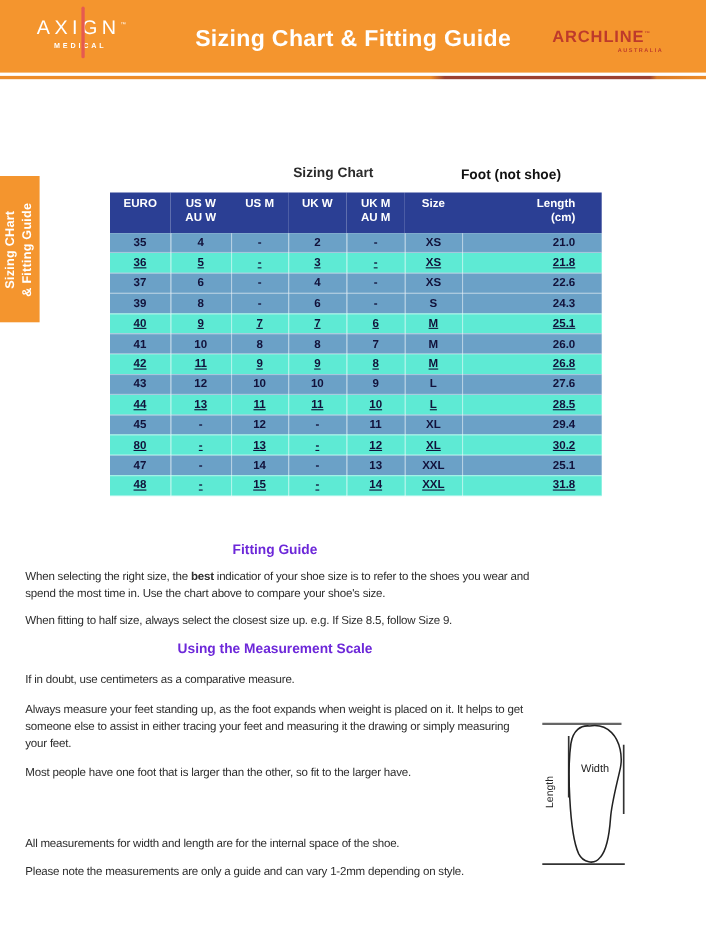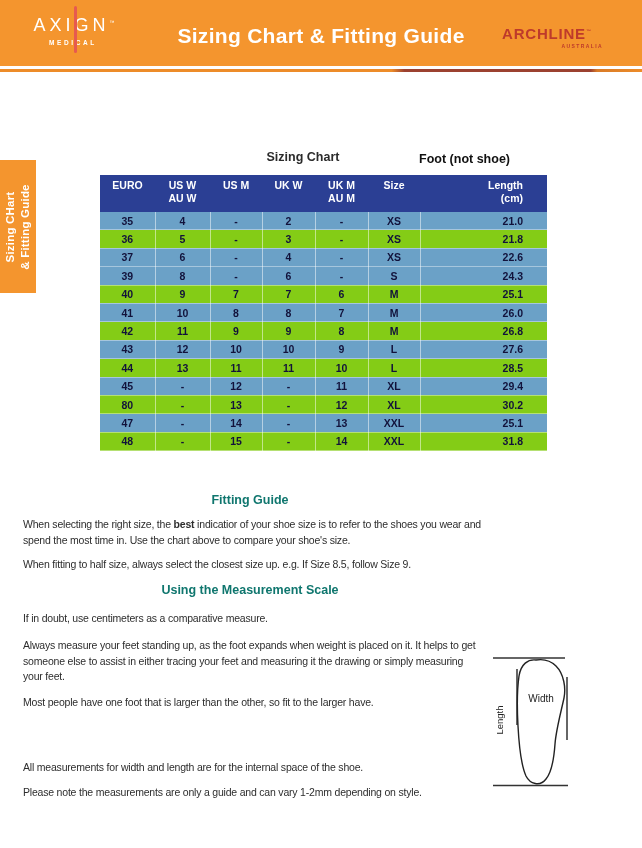--- a/index.html
+++ b/index.html
@@ -41,26 +41,26 @@
   .size-table th:nth-child(3){width:52px}
   .size-table th:nth-child(4){width:53px}
   .size-table th:nth-child(5){width:53px}
   .size-table th:nth-child(6){width:52px}
   .size-table th:nth-child(7){width:103px}
   .size-table td{font-size:10.5px;font-weight:bold;color:#12123B;text-align:center;
                  height:17.4px;padding:0;border-right:1px solid rgba(255,255,255,.5);
                  border-bottom:1px solid rgba(255,255,255,.4);}
   .size-table td:last-child{border-right:none;}
   .row-blue td{background:#6BA1C7;}
-  .row-lav td{background:#84cc16;}
+  .row-lav td{background:#5eead4;text-decoration:underline;}
   .col-right{text-align:right !important;padding-right:24px !important;}
 
   
   .h-center{position:absolute;left:0;width:500px;text-align:center;font-size:12.5px;
-            font-weight:bold;color:#0f766e;}
+            font-weight:bold;color:#6d28d9;}
   .para{position:absolute;left:23px;font-size:10.5px;line-height:15.5px;letter-spacing:-.2px;color:#2d2d2d;}
   #p-fit1{top:517px;width:470px;}
   #p-fit2{top:557px;width:560px;}
   #m1{top:611px;width:560px;}
   #m2{top:638px;width:458px;}
   #m3{top:695px;width:560px;}
   #m4{top:760px;width:560px;}
   #m5{top:785px;width:452px;}
 
   

